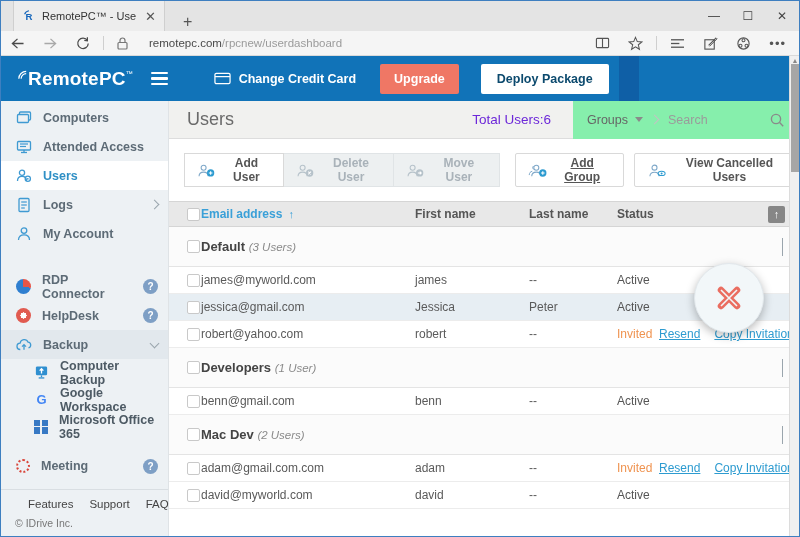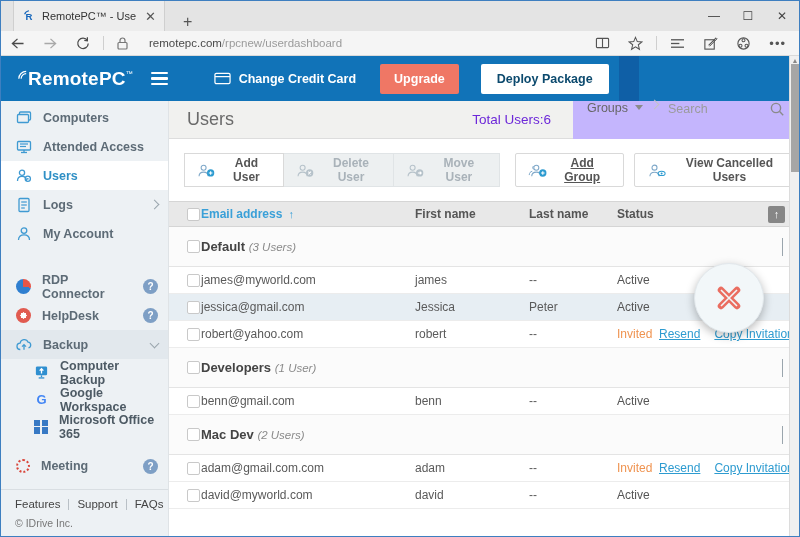--- a/index.html
+++ b/index.html
@@ -45,37 +45,37 @@
   .si.sub { padding-left:33px; height:27px; } .si.sub .lbl { font-weight:bold; color:#4d5a64; }
   .gap1 { height:24px; }
   .help { width:15px; height:15px; border-radius:50%; background:#7e9fc5; color:#fff; font-size:10px; font-weight:bold; display:flex; align-items:center; justify-content:center; flex:none; }
   .chev { width:7px; height:7px; border-right:1.5px solid #9aa5ad; border-bottom:1.5px solid #9aa5ad; flex:none; }
   .chev.right { transform:rotate(-45deg); }
   .chev.down  { transform:rotate(45deg); margin-top:-3px; }
   .chev.up    { transform:rotate(-135deg); margin-top:3px; }
   .side-footer { position:absolute; left:0; bottom:0; width:100%; }
   .meeting-row { height:30px; display:flex; align-items:center; gap:11px; padding:0 10px 0 15px; margin-bottom:8px; }
   .meeting-row .lbl { font-size:12.5px; color:#5d6b76; font-weight:bold; flex:1; }
-  .foot-links { border-top:1px solid #d9dee2; padding:8px 0 4px 14px; display:flex; align-items:center; }
+  .foot-links { border-top:1px solid #d9dee2; padding:8px 0 4px 27px; display:flex; align-items:center; }
   .foot-links a { font-size:11.5px; color:#444; text-decoration:none; }
   .fl-sep { width:1px; height:11px; background:#b9c0c6; margin:0 8px; }
   .copyright { font-size:10.5px; color:#777; padding:3px 0 9px 14px; }
   .mtg-icon { width:14px; height:14px; border:2px dotted #d9453a; border-radius:50%; flex:none; }
   .rdp-icon { width:15px; height:15px; border-radius:50%; background:conic-gradient(#e65548 0 100deg, #2f7fd0 100deg 360deg); flex:none; }
   .hd-icon { width:15px; height:15px; border-radius:50%; background:radial-gradient(circle, #fff 0 28%, #e15b50 30% 100%); flex:none; }
   .o365-icon { width:14px; height:14px; display:grid; grid-template-columns:1fr 1fr; gap:1.5px; flex:none; }
   .o365-icon i { background:#3779c4; }
   .g-icon { width:15px; font-size:13px; font-weight:bold; color:#4285F4; text-align:center; flex:none; }
 
   
   .main { position:absolute; left:168px; top:100px; right:0; bottom:0; background:#fff; }
   .main-header { height:38px; background:#f1f1ef; border-bottom:1px solid #ddd; display:flex; align-items:center; position:relative; }
   .page-title { font-size:18px; color:#6a6a6a; margin-left:18px; }
   .total-users { font-size:13.5px; color:#6d28d9; margin-left:auto; margin-right:22px; }
-  .filter-block { width:226px; height:38px; background:#c4b5fd; display:flex; align-items:flex-start; flex:none; }
+  .filter-block { width:226px; height:38px; background:#86efac; display:flex; align-items:center; flex:none; }
   .groups-dd { display:flex; align-items:center; gap:7px; padding:0 8px 0 14px; cursor:pointer; }
   .groups-dd .lbl { font-size:12.5px; color:#666; }
   .tri-down { width:0; height:0; border-left:4px solid transparent; border-right:4px solid transparent; border-top:5px solid #8a8a8a; }
   .search-wrap { display:flex; align-items:center; flex:1; }
   .search-input { border:none; background:transparent; outline:none; font-size:12.5px; color:#555; width:90px; font-family:"Liberation Sans",sans-serif; }
   .search-input::placeholder { color:#9b9b9b; }
 
   .toolbar { padding:14px 0 0 15px; display:flex; align-items:center; }
   .tbtn { height:34px; display:flex; align-items:center; gap:7px; padding:0 12px; background:#fff; border:1px solid #d9d9d9; font-size:12px; color:#555; font-weight:bold; cursor:pointer; }
   .tbtn.disabled { background:#edf0f1; border-color:#e0e4e6; color:#a9b2b9; cursor:default; }

